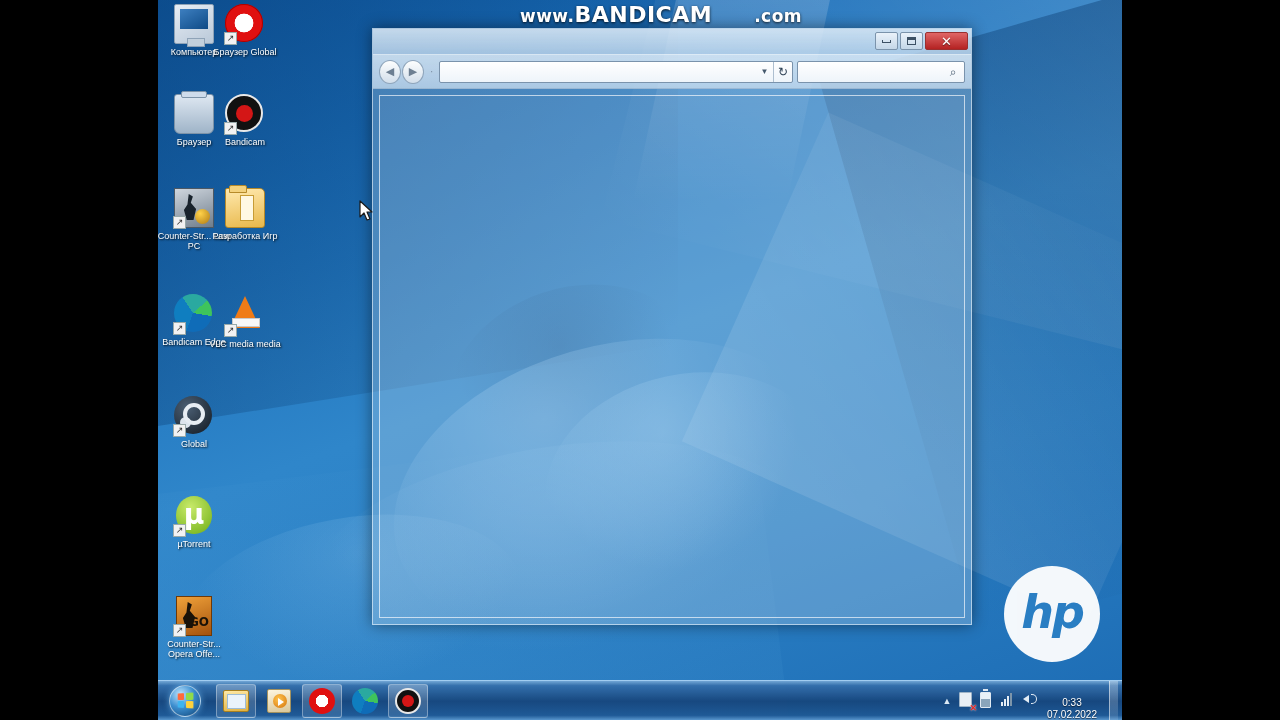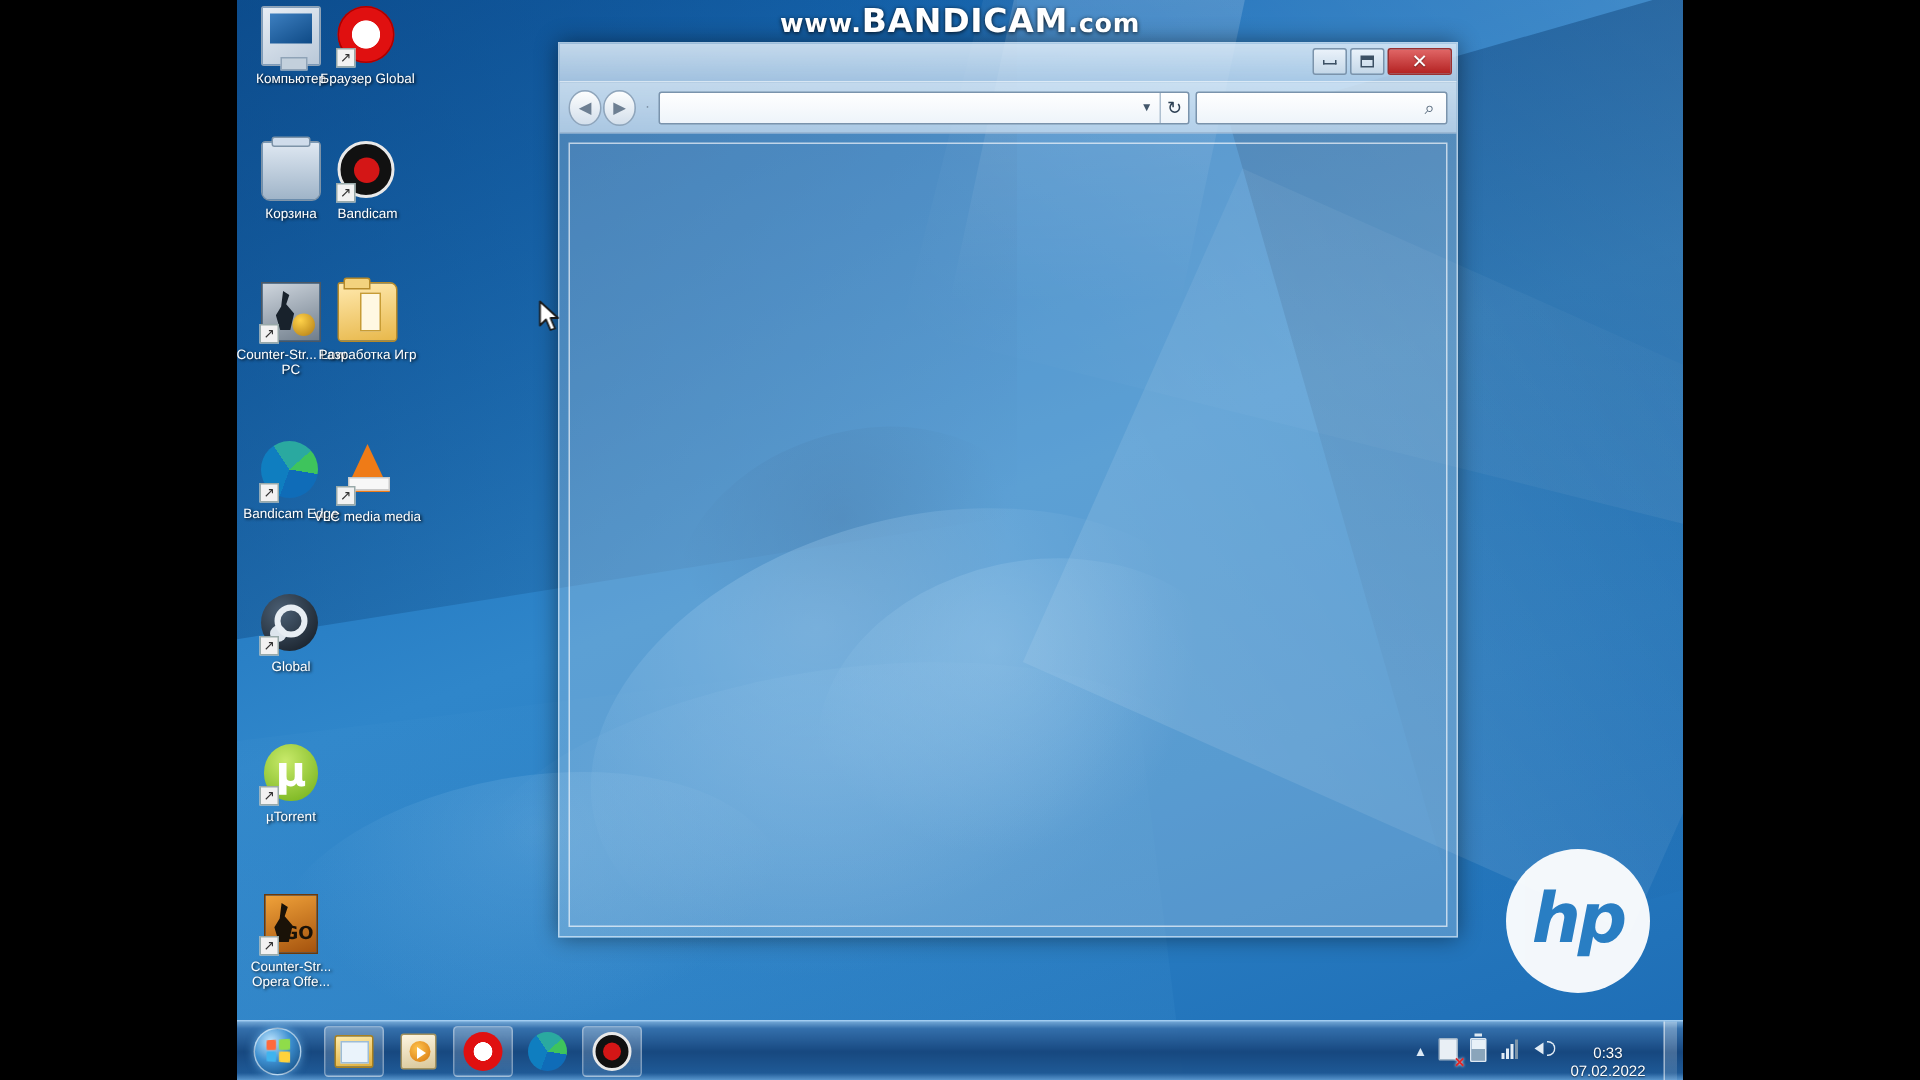--- a/index.html
+++ b/index.html
@@ -65,21 +65,21 @@
   #hp-logo .hp-text{
     font-family:"DejaVu Sans", sans-serif;font-weight:700;font-style:italic;
     font-size:46px;color:#2a7fc4;letter-spacing:-2px;line-height:1;
     transform:translateY(-2px);
   }
 
   
   #watermark{position:absolute;left:0;right:0;top:2px;z-index:55;text-align:center;
     font-family:"DejaVu Sans", sans-serif;font-size:21px;color:#fff;
     text-shadow:0 1px 3px rgba(0,0,0,.85);letter-spacing:.5px;}
-  #watermark .www,#watermark .com{font-size:17px;font-weight:700;}
+  #watermark .www,#watermark .com{font-size:17px;font-weight:700;margin-left:42px;}
   #watermark .mid{font-size:22px;font-weight:700;}
 
   
   .icon-col{position:absolute;z-index:8;}
   .dicon{position:absolute;width:74px;text-align:center;cursor:default;}
   .dicon .glyph{width:40px;height:40px;margin:0 auto 3px;position:relative;}
   .dicon .label{font-size:9px;color:#fff;line-height:10px;
     text-shadow:1px 1px 2px rgba(0,0,0,.9);word-wrap:break-word;}
   .shortcut-arrow{position:absolute;left:-1px;bottom:-1px;width:13px;height:13px;
     background:#f2f2f2;border:1px solid #9aa;display:flex;align-items:center;
@@ -299,21 +299,21 @@
       <div class="dicon" style="left:50px;top:4px">
         <div class="glyph">
           <div class="ic-opera"></div>
           <div class="shortcut-arrow">↗</div>
         </div>
         <div class="label">Браузер Global</div>
       </div>
 
       <div class="dicon" style="left:-1px;top:94px">
         <div class="glyph ic-bin"></div>
-        <div class="label">Корзина</div>
+        <div class="label">Браузер</div>
       </div>
 
       <div class="dicon" style="left:50px;top:94px">
         <div class="glyph">
           <div class="ic-bandicam"></div>
           <div class="shortcut-arrow">↗</div>
         </div>
         <div class="label">Bandicam</div>
       </div>
 

